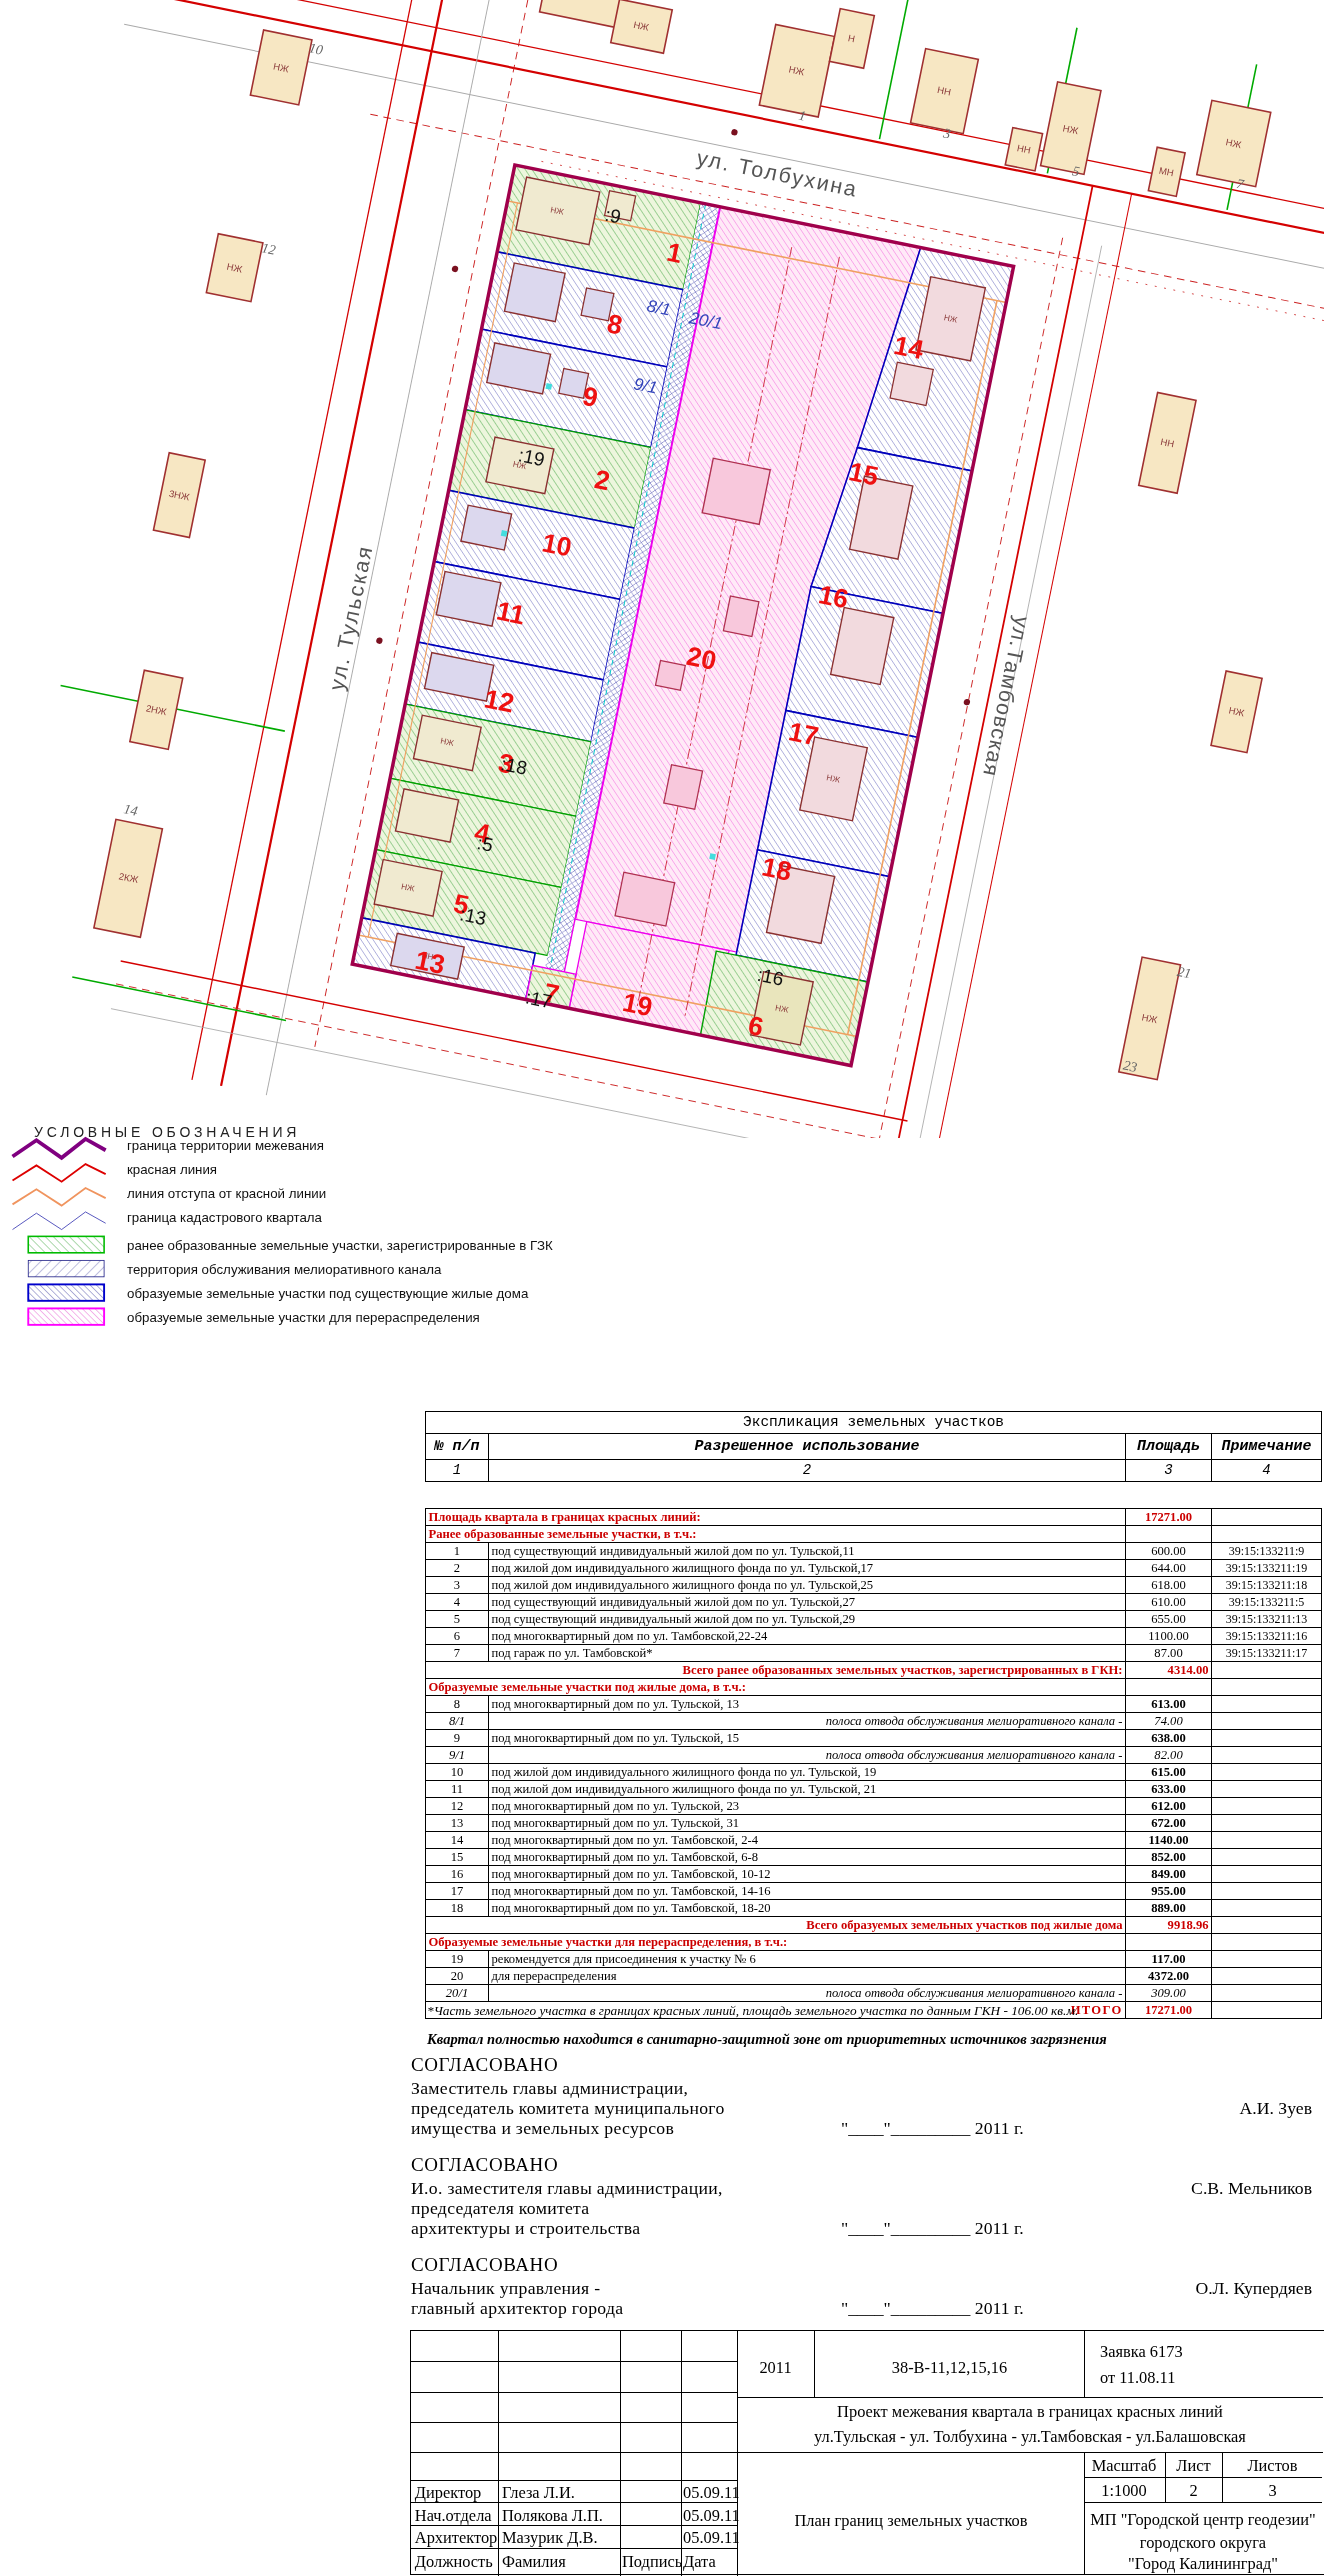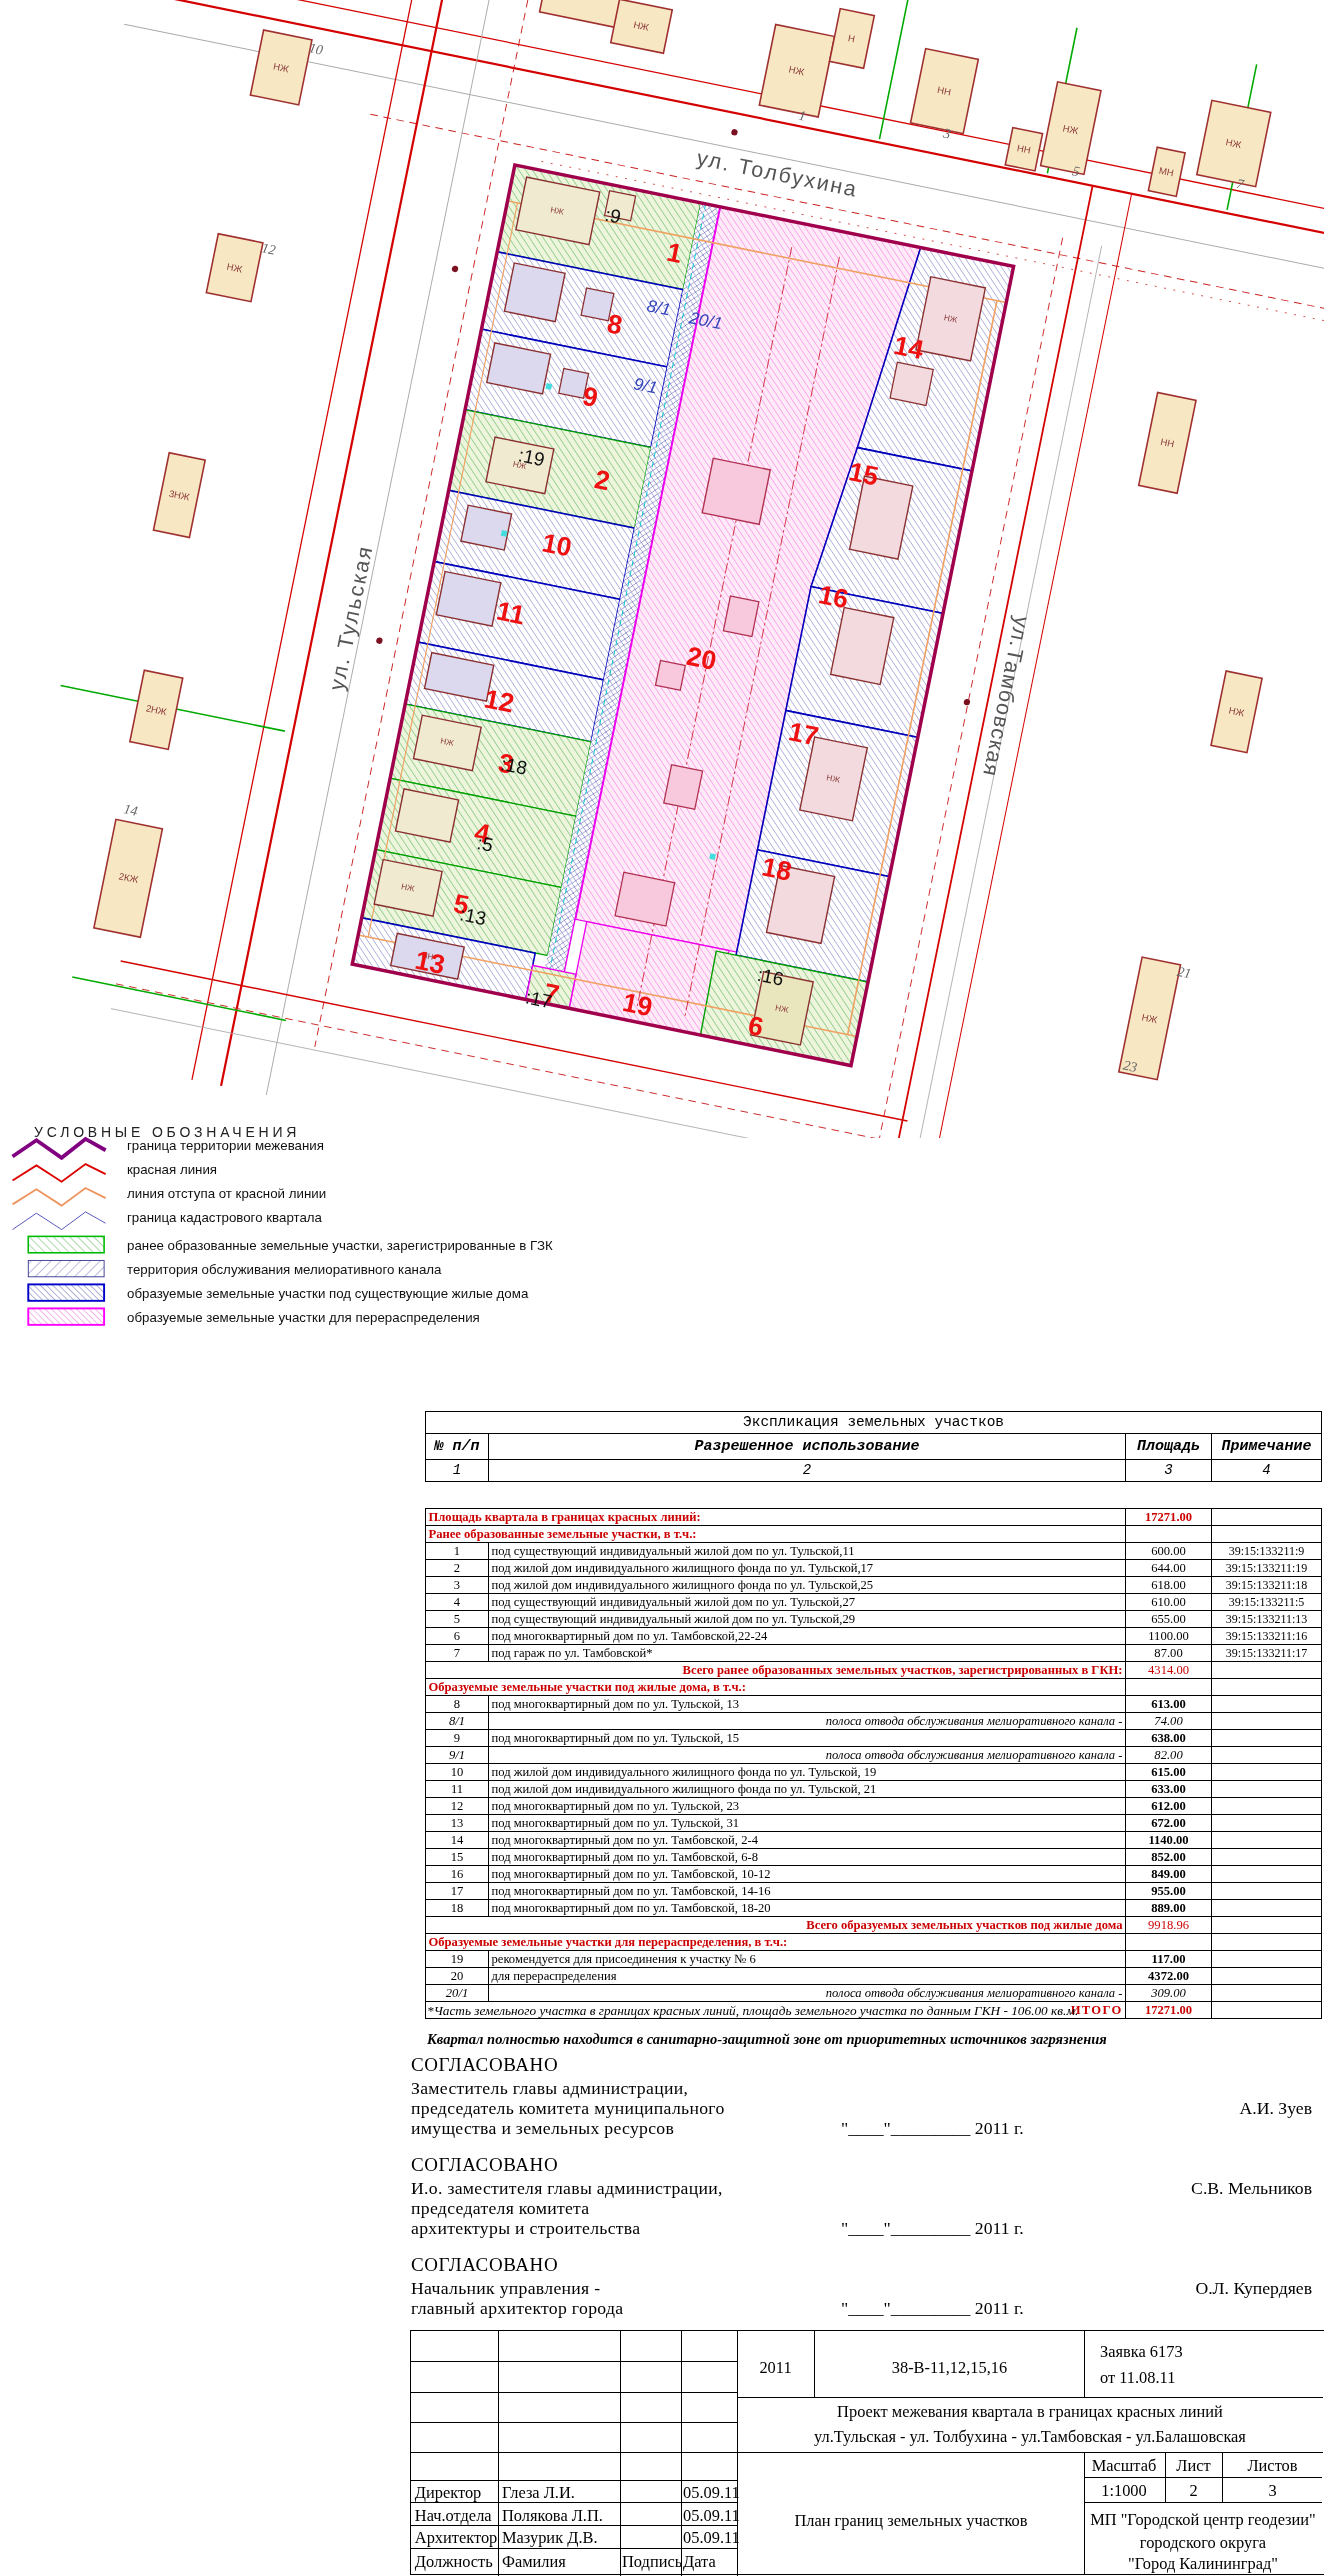--- a/index.html
+++ b/index.html
@@ -19,21 +19,21 @@
   .exp-nums td{font-size:14px;font-style:italic;height:19px;}
   .exp-body{border:1.9px solid #000;}
   .exp-body td{border:1.3px solid #000;font-size:12.6px;height:16px;padding:0 2.5px;overflow:hidden;white-space:nowrap;vertical-align:middle;}
   .exp-body td.num{text-align:center;}
   .exp-body td.use{text-align:left;}
   .exp-body td.area{text-align:center;}
   .exp-body td.note{text-align:center;font-size:12px;padding:0 0.6px;}
   .exp-body tr.sec td.sec{color:#cc0000;font-weight:bold;}
   .exp-body tr.sec td.area{color:#cc0000;font-weight:bold;}
   .exp-body tr.tot td.tot{color:#cc0000;font-weight:bold;text-align:right;}
-  .exp-body tr.tot td.area{color:#cc0000;font-weight:normal;}
+  .exp-body tr.tot td.area{color:#cc0000;font-weight:bold;text-align:right;}
   .exp-body tr.sub td{font-style:italic;}
   .exp-body tr.sub td.use{text-align:right;}
   .exp-body td.b{font-weight:bold;}
   .exp-body tr.itogo td.tot2{color:#cc0000;font-weight:bold;text-align:right;letter-spacing:1.3px;}
   .exp-body tr.itogo td.area{color:#cc0000;font-weight:bold;}
   .fn1{font-style:italic;font-size:13.3px;}
   .fn2{font-style:italic;font-weight:bold;font-size:14.5px;}
   
   .ap-title{font-size:19px;letter-spacing:0.6px;}
   .ap-line{font-size:17.7px;letter-spacing:0.3px;}

